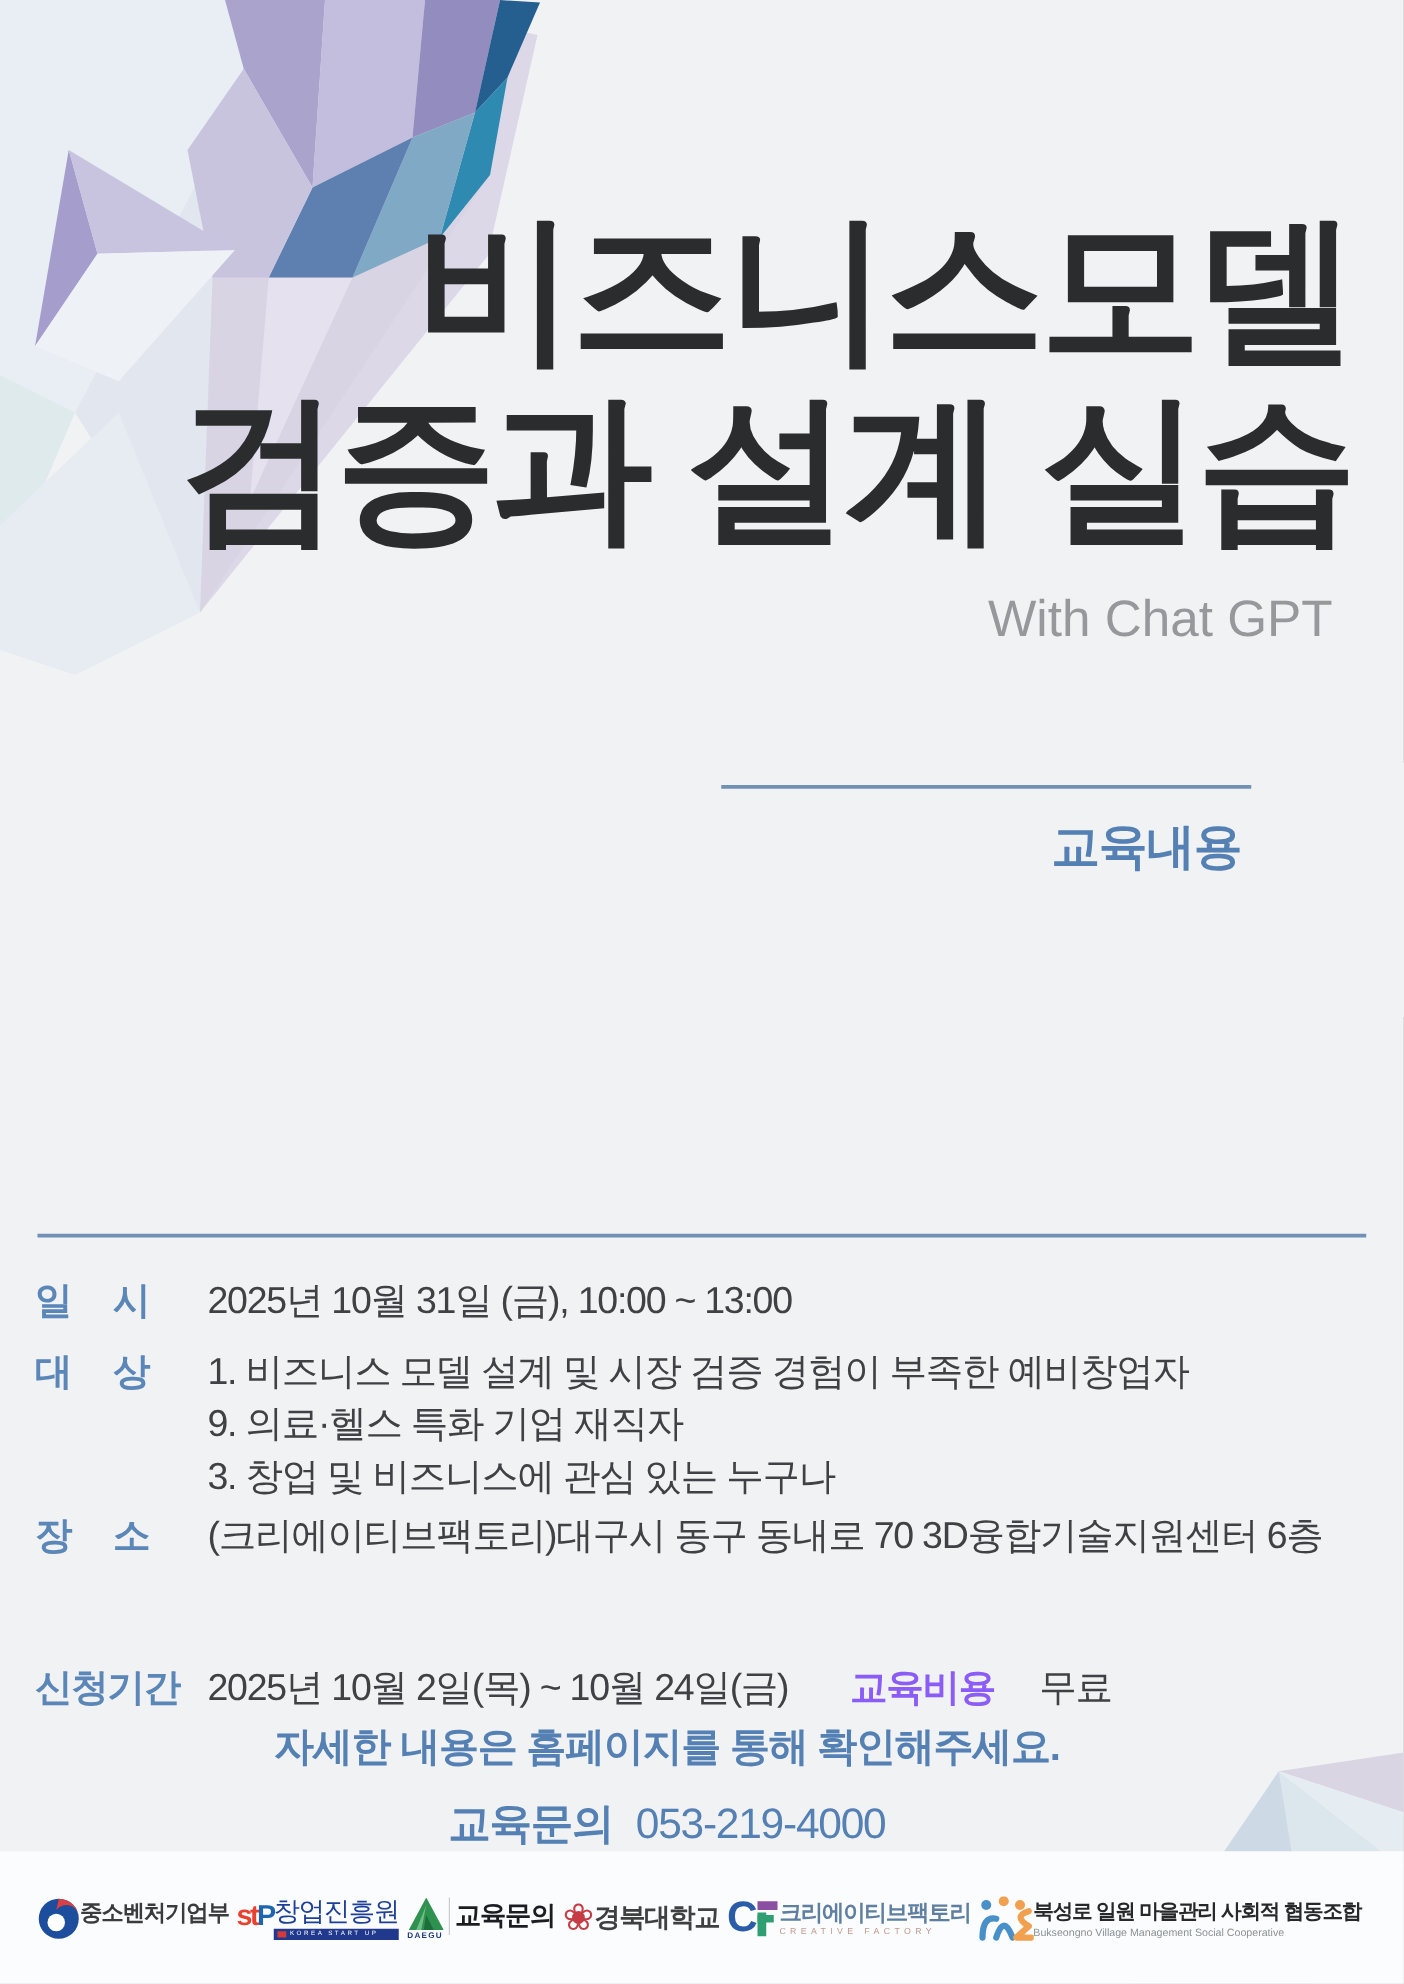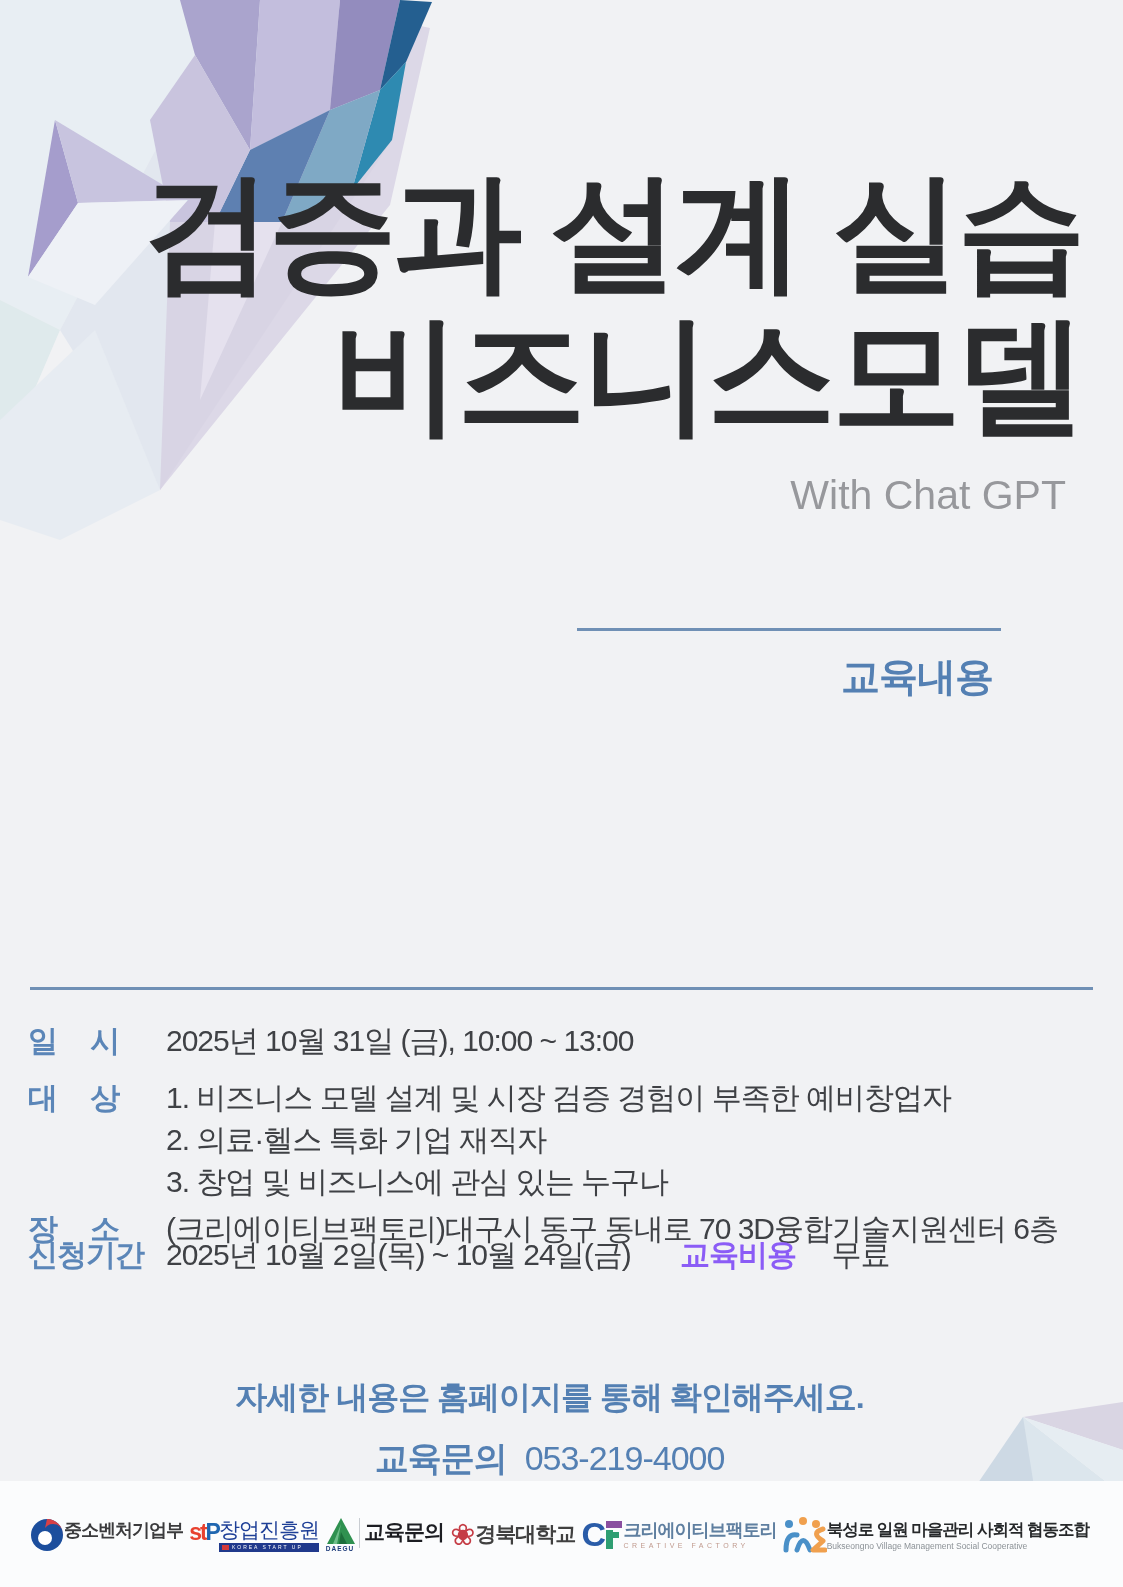--- a/index.html
+++ b/index.html
@@ -58,21 +58,21 @@
   }
   .info-label.wide{word-spacing:26px;}
   .info-value{
     color:#3f4145;font-weight:500;font-size:30px;line-height:42px;
     letter-spacing:-1px;
   }
   .fee-label{color:#8b5cf6;font-weight:700;margin-left:42px;}
   .fee-value{margin-left:28px;}
   .footer{
     position:absolute;left:0;top:1376px;width:1067px;z-index:2;
-    text-align:center;color:#5480b3;padding-left:16px;
+    text-align:center;color:#5480b3;
   }
   .footer .notice{font-size:32px;font-weight:600;letter-spacing:-1px;}
   .footer .contact{margin-top:16px;font-size:34px;font-weight:600;letter-spacing:-1px;}
   .footer .contact .phone{margin-left:18px;font-weight:500;}
   .logo-strip{
     position:absolute;left:0;top:1481px;width:1123px;height:106px;
     background:#fbfcfd;z-index:1;
   }
   .logos{
     position:absolute;left:30px;right:34px;top:1506px;height:58px;z-index:3;
@@ -128,50 +128,50 @@
   </svg>
 
   <svg class="art-br" width="273" height="207" viewBox="0 0 273 207">
     <polygon points="173,37 57,207 273,207" fill="#cdd9e4"></polygon>
     <polygon points="173,37 273,115 273,207 200,207" fill="#dce6ed"></polygon>
     <polygon points="173,37 273,22 273,70" fill="#d9d5e3"></polygon>
     <polygon points="173,37 273,70 273,115" fill="#e6edf2"></polygon>
   </svg>
 
   <div class="title">
+    <div>비즈니스모델</div>
     <div>검증과 설계 실습</div>
-    <div>비즈니스모델</div>
   </div>
   <div class="subtitle">With Chat GPT</div>
 
   <div class="sec-line"></div>
   <div class="sec-heading">교육내용</div>
 
   <div class="divider"></div>
 
   <div class="info-row" style="top:1020px;">
     <div class="info-label wide">일 시</div>
     <div class="info-value">2025년 10월 31일 (금), 10:00 ~ 13:00</div>
   </div>
 
   <div class="info-row" style="top:1077px;">
     <div class="info-label wide">대 상</div>
     <div class="info-value">
       <div>1. 비즈니스 모델 설계 및 시장 검증 경험이 부족한 예비창업자</div>
-      <div>2. 의료·헬스 특화 기업 재직자</div>
+      <div>9. 의료·헬스 특화 기업 재직자</div>
       <div>3. 창업 및 비즈니스에 관심 있는 누구나</div>
     </div>
   </div>
 
   <div class="info-row" style="top:1208px;">
     <div class="info-label wide">장 소</div>
     <div class="info-value">(크리에이티브팩토리)대구시 동구 동내로 70 3D융합기술지원센터 6층</div>
   </div>
 
-  <div class="info-row" style="top:1234px;">
+  <div class="info-row" style="top:1330px;">
     <div class="info-label">신청기간</div>
     <div class="info-value">
       <span>2025년 10월 2일(목) ~ 10월 24일(금)</span>
       <span class="fee-label">교육비용</span>
       <span class="fee-value">무료</span>
     </div>
   </div>
 
   <div class="footer">
     <div class="notice">자세한 내용은 홈페이지를 통해 확인해주세요.</div>

